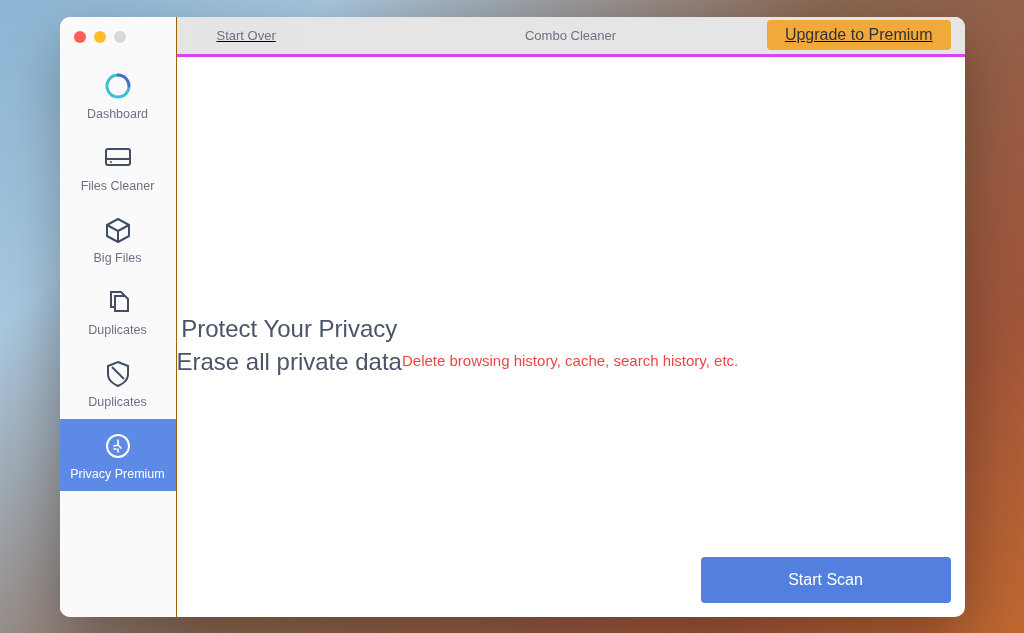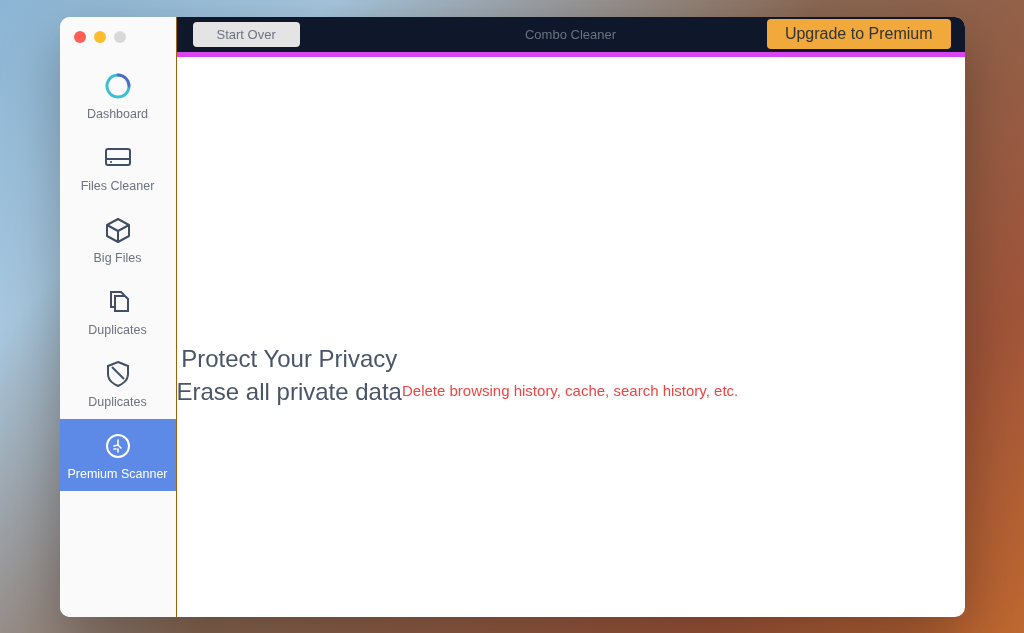--- a/index.html
+++ b/index.html
@@ -75,26 +75,27 @@
     .sidebar-item.active .label {
       color: #fff;
     }
     .main {
       flex: 1;
       display: flex;
       flex-direction: column;
     }
     .titlebar {
       height: 40px;
-      background: #0f172a;
-      border-bottom: 5px solid #d946ef;
+      background: #e5e5e5;
+      border-bottom: 3px solid #d946ef;
       display: flex;
       align-items: center;
       position: relative;
       padding: 0 14px;
+      text-decoration: underline;
     }
     .start-over-btn {
       background: #e4e4e4;
       color: #6b7280;
       border: none;
       padding: 5px 24px;
       border-radius: 4px;
       font-size: 13px;
       cursor: pointer;
       margin-left: 2px;
@@ -215,35 +216,38 @@
       <span class="label">Duplicates</span>
     </div>
 
     <div class="sidebar-item active">
       <span class="icon">
         <svg width="28" height="28" viewBox="0 0 28 28">
           <circle cx="14" cy="14" r="11" fill="none" stroke="#fff" stroke-width="2"></circle>
           <path d="M14 8 v5 M10 14 l4 -1 M14 13 l3 3 M14 20 v-3 M10 17 h2" fill="none" stroke="#fff" stroke-width="1.6" stroke-linecap="round"></path>
         </svg>
       </span>
-      <span class="label">Premium Scanner</span>
+      <span class="label">Privacy Premium</span>
     </div>
 
 
   </div>
 
   <div class="main">
     <div class="titlebar">
       <button class="start-over-btn">Start Over</button>
       <div class="app-title">Combo Cleaner</div>
       <button class="upgrade-btn">Upgrade to Premium</button>
     </div>
 
     <div class="content">
       <div class="headline">
         <div>Protect Your Privacy</div>
         <div>Erase all private data</div>
       </div>
       <div class="subtext">Delete browsing history, cache, search history, etc.</div>
     </div>
 
+    <div class="footer">
+      <button class="start-scan-btn">Start Scan</button>
+    </div>
   </div>
 </div>
 
 </body></html>

